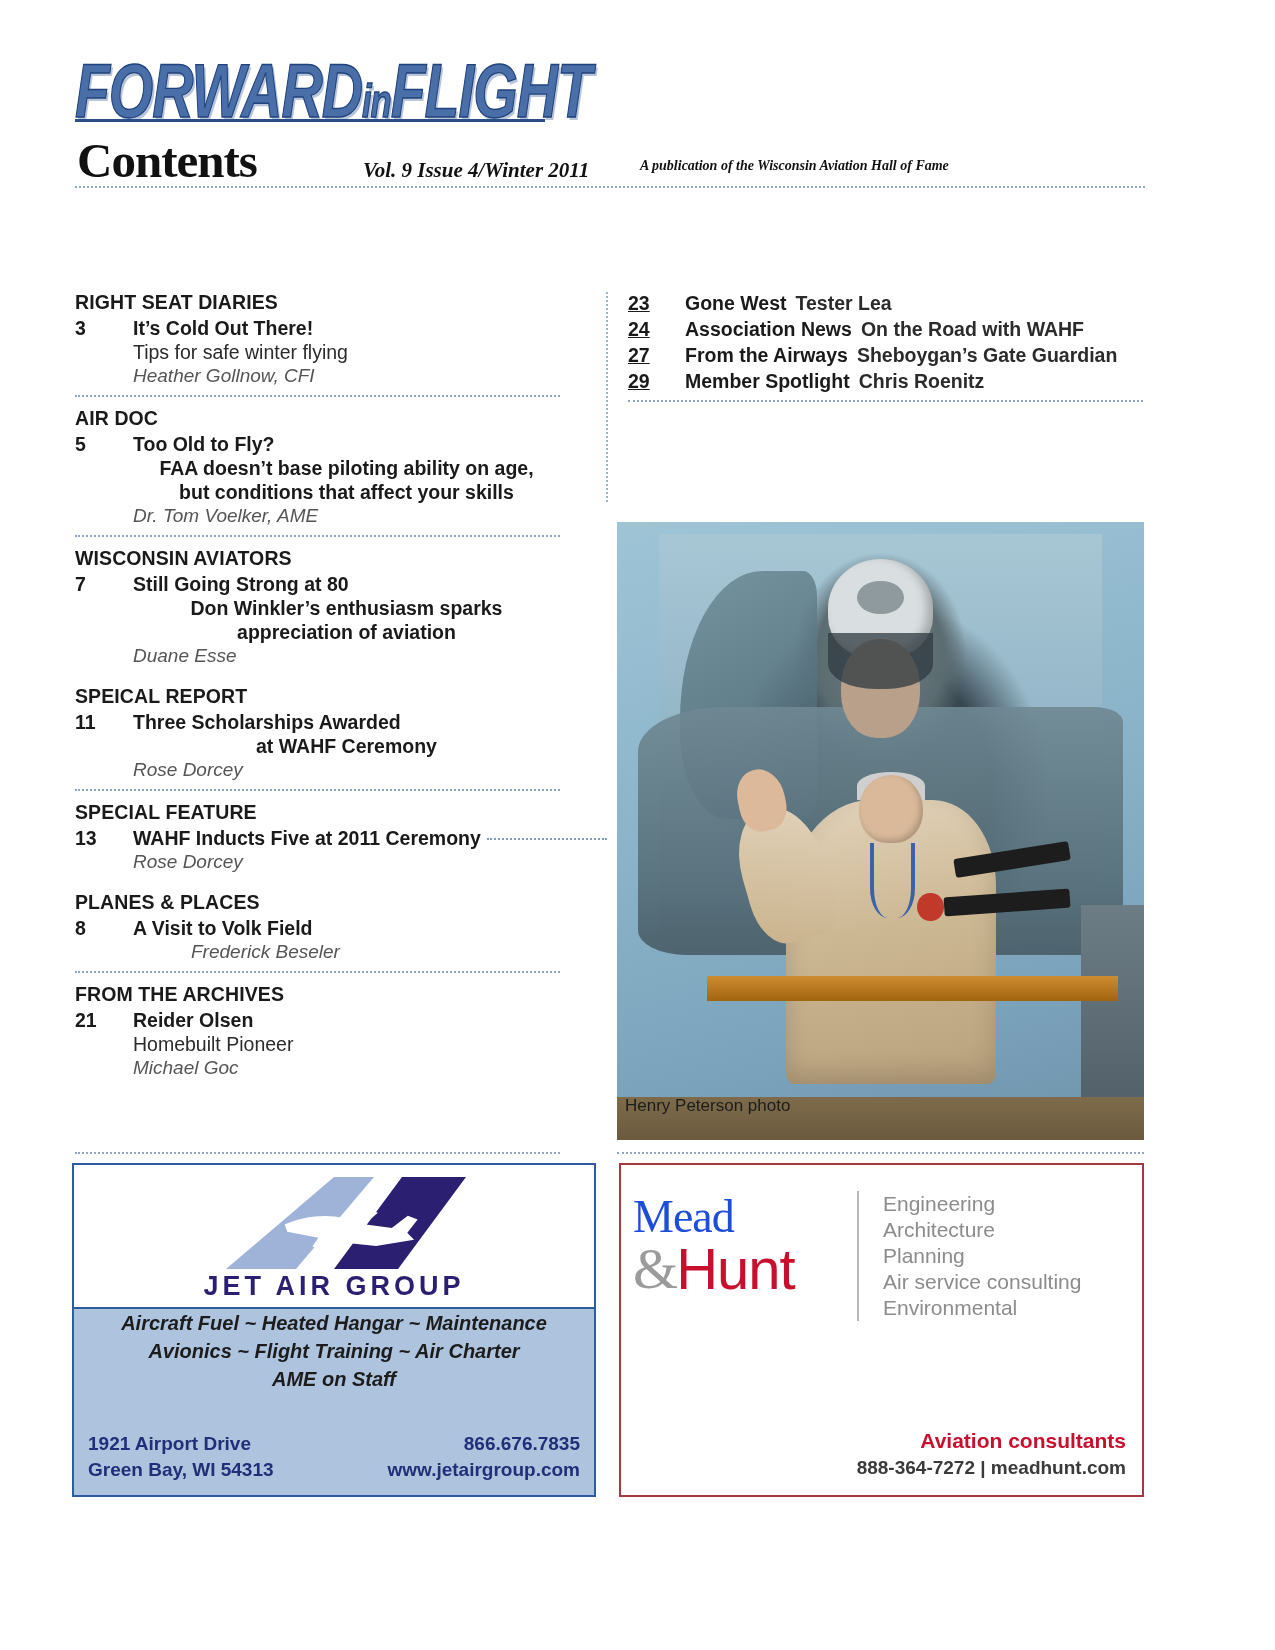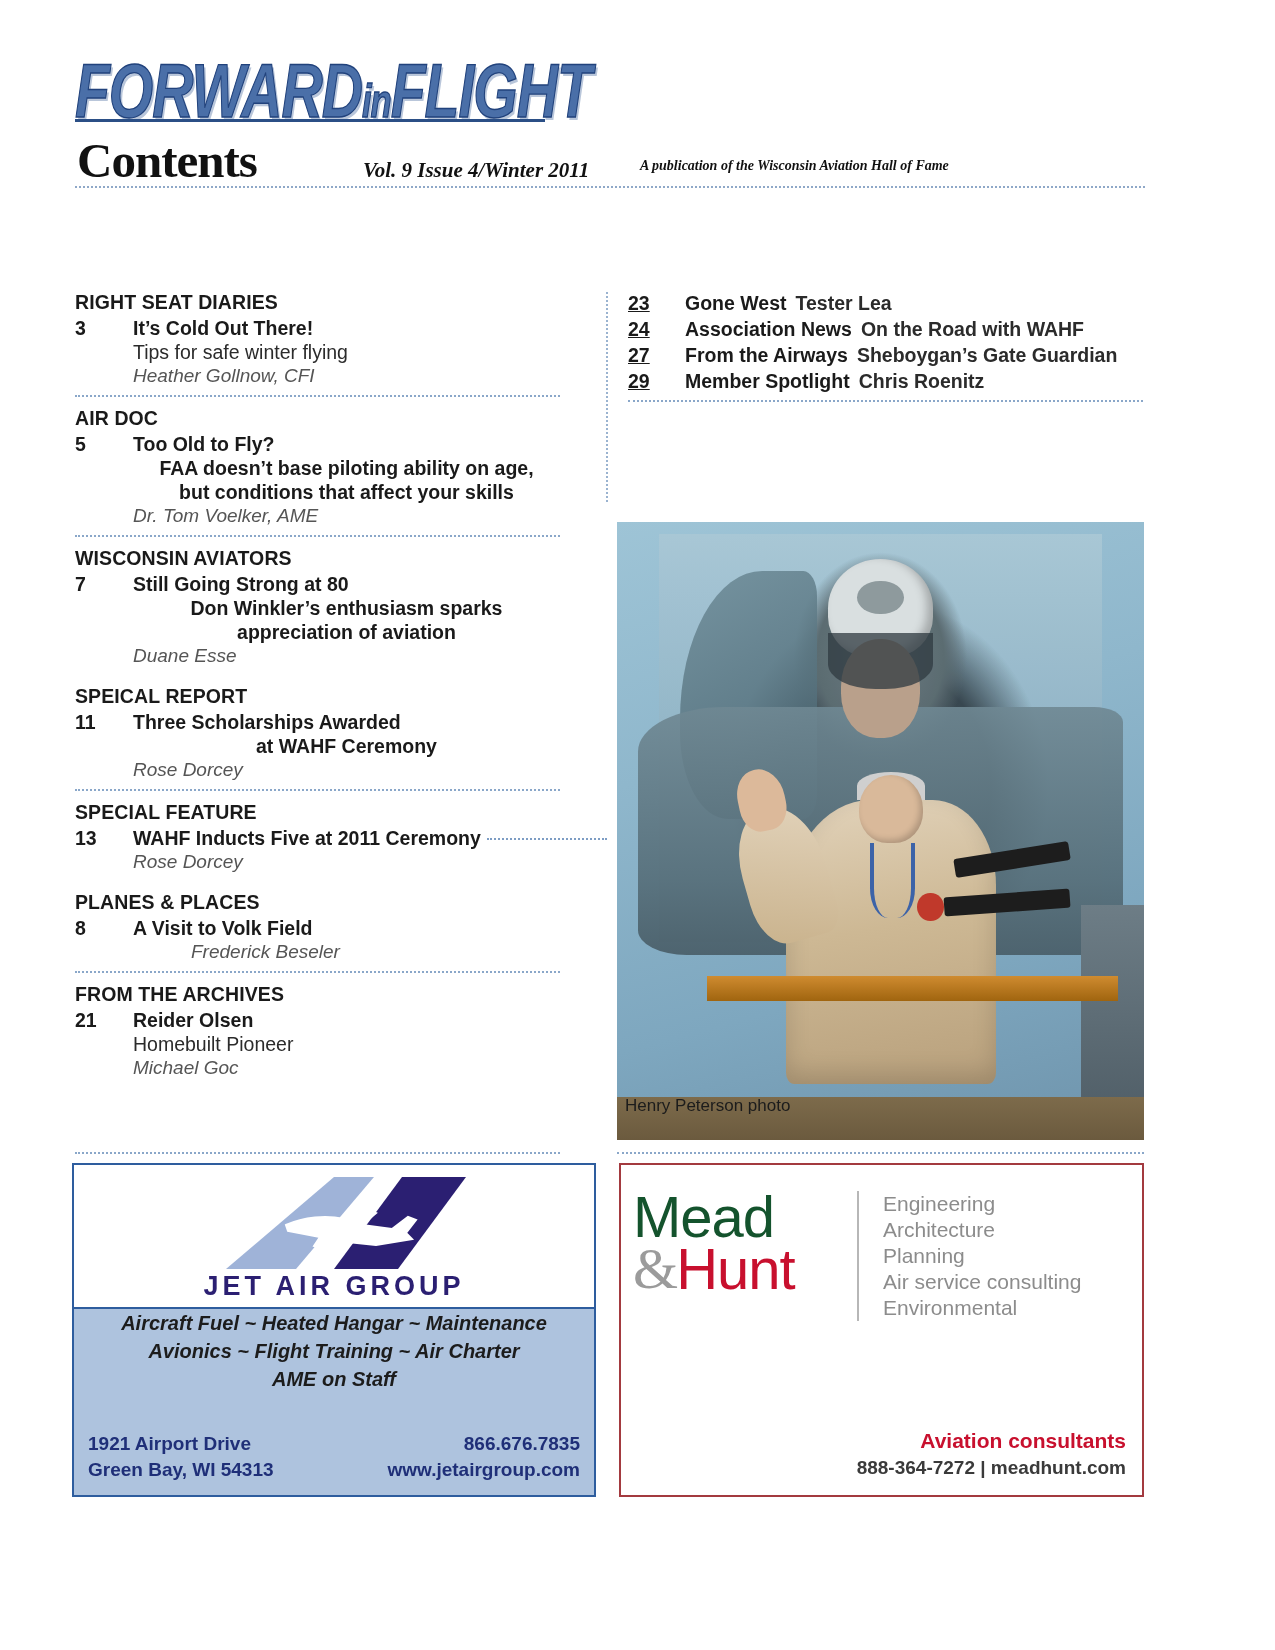--- a/index.html
+++ b/index.html
@@ -271,22 +271,22 @@
   .jp-c-col.right{text-align:right;}
 
   
   .ad-mead{
     position:absolute;left:619px;top:1163px;width:525px;height:334px;
     border:2px solid #a33a3f;background:#fff;box-sizing:border-box;
   }
   .mead-top{display:flex;padding:26px 0 0 12px;}
   .mead-logo{width:212px;position:relative;}
   .mead-word{
-    font-size:58px;font-weight:normal;color:#14532d;line-height:52px;
-    font-family:Liberation Sans, sans-serif;letter-spacing:-1px;
+    font-size:46px;font-weight:normal;color:#1d4ed8;line-height:52px;
+    font-family:Liberation Serif, serif;letter-spacing:-1px;
   }
   .hunt-row{display:flex;align-items:flex-start;line-height:52px;}
   .amp{
     font-size:58px;color:#9b9b9b;font-family:"Liberation Serif", serif;
     line-height:52px;margin-right:-2px;
   }
   .hunt-word{
     font-size:58px;color:#c8102e;letter-spacing:-1px;line-height:52px;
     font-family:"Liberation Sans", sans-serif;
   }

